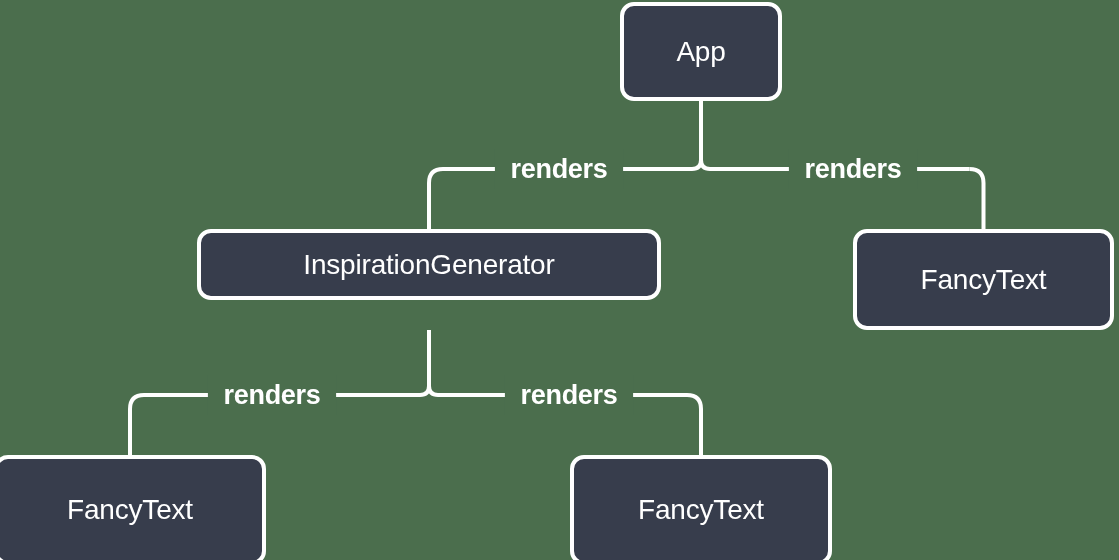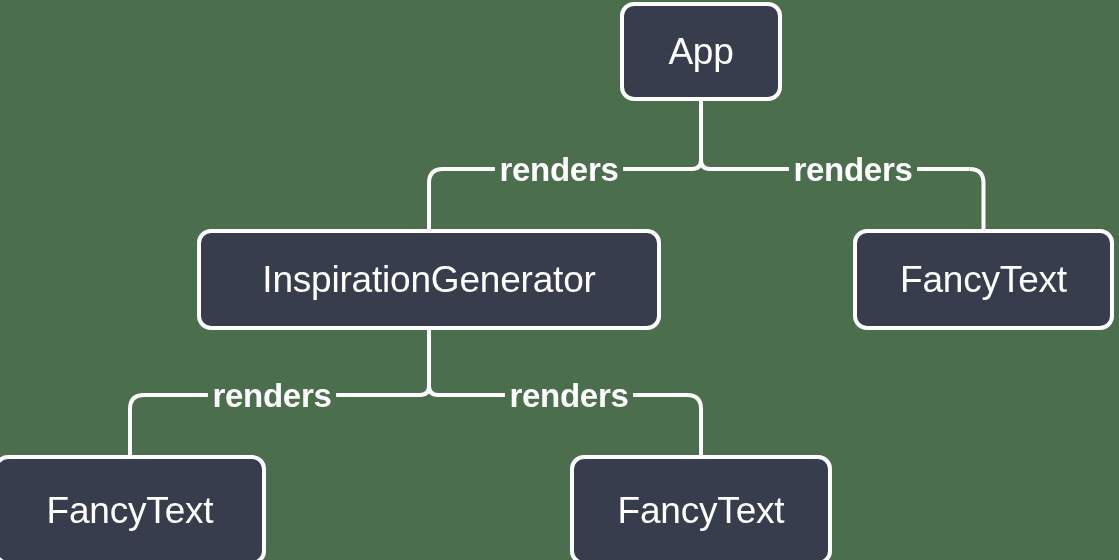--- a/index.html
+++ b/index.html
@@ -26,34 +26,34 @@
   .node {
     position: absolute;
     box-sizing: border-box;
     background: #373d4c;
     border: 4px solid #ffffff;
     border-radius: 14px;
     display: flex;
     align-items: center;
     justify-content: center;
     color: #ffffff;
-    font-size: 37px;
+    font-size: 28px;
     font-weight: 400;
     letter-spacing: -0.2px;
     white-space: nowrap;
     z-index: 2;
   }
   .node-label {
     display: block;
     line-height: 1;
   }
   .edge-label {
     position: absolute;
     color: #ffffff;
-    font-size: 33px;
+    font-size: 27px;
     font-weight: 700;
     letter-spacing: -0.3px;
     line-height: 1;
     white-space: nowrap;
     transform: translate(-50%, -50%);
     z-index: 3;
   }
 </style>
 </head>
 <body>
@@ -77,21 +77,21 @@
       <rect x="504.9" y="375" width="128.2" height="40" fill="#4b6e4d"></rect>
     </svg>
 
 <div class="edge-label" style="left: 559px; top: 169px;">renders</div>
     <div class="edge-label" style="left: 853px; top: 169px;">renders</div>
     <div class="edge-label" style="left: 272px; top: 395px;">renders</div>
     <div class="edge-label" style="left: 569px; top: 395px;">renders</div>
     <div class="node" style="left: 620px; top: 2px; width: 162px; height: 99px;">
       <span class="node-label">App</span>
     </div>
-    <div class="node" style="left: 197px; top: 229px; width: 464px; height: 101px;">
+    <div class="node" style="left: 197px; top: 229px; width: 464px; height: 71px;">
       <span class="node-label">InspirationGenerator</span>
     </div>
     <div class="node" style="left: 853px; top: 229px; width: 261px; height: 101px;">
       <span class="node-label">FancyText</span>
     </div>
     <div class="node" style="left: -6px; top: 455px; width: 272px; height: 110px;">
       <span class="node-label">FancyText</span>
     </div>
     <div class="node" style="left: 570px; top: 455px; width: 262px; height: 110px;">
       <span class="node-label">FancyText</span>

